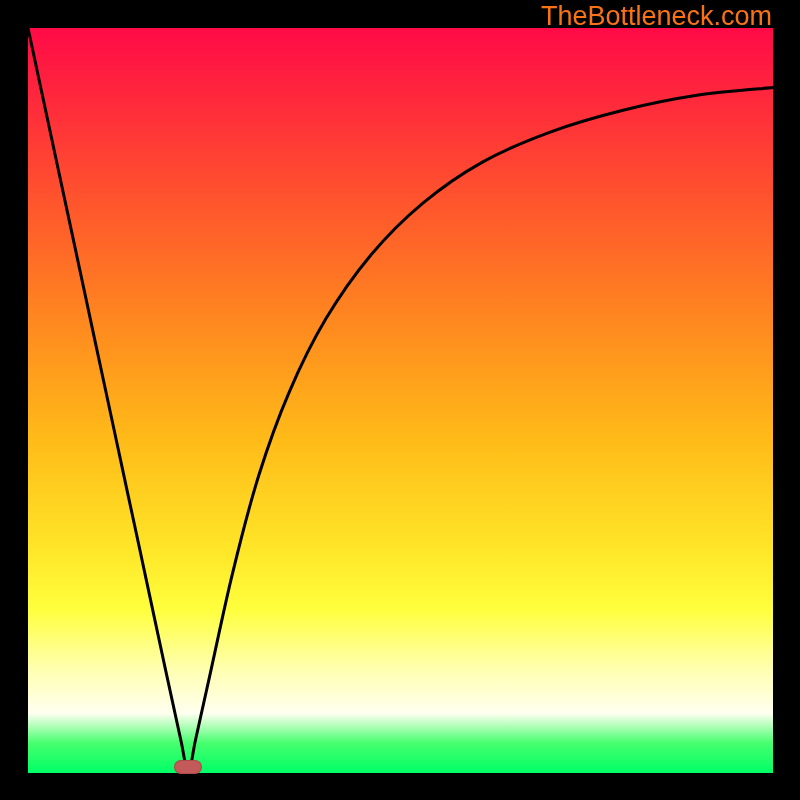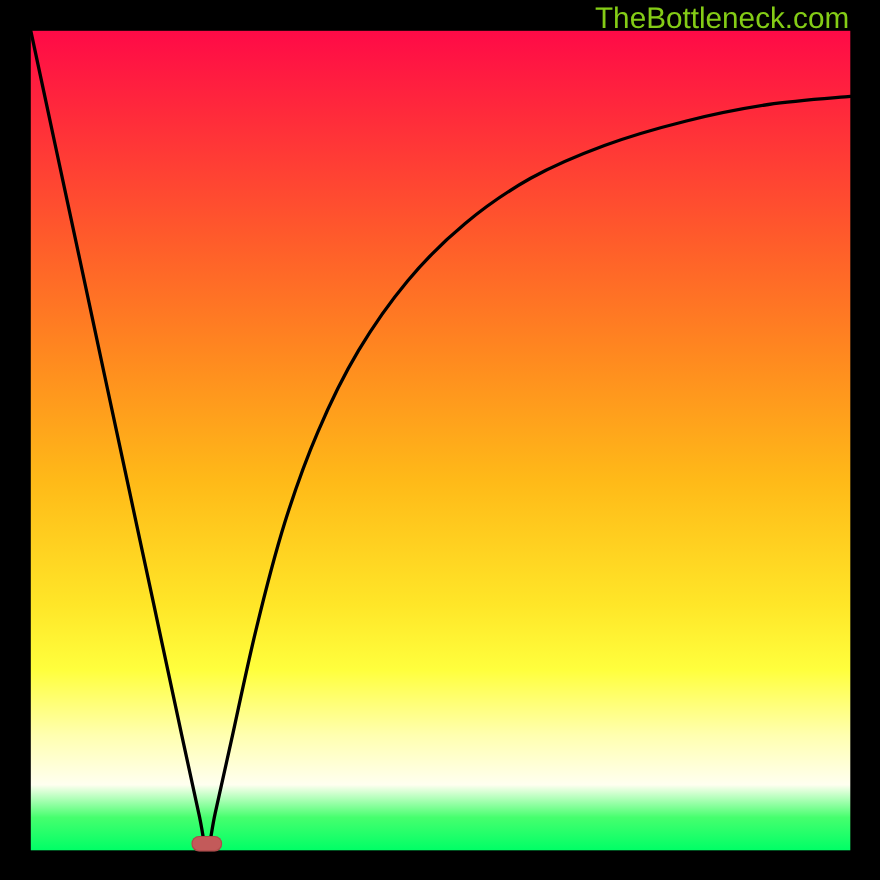--- a/index.html
+++ b/index.html
@@ -2,21 +2,21 @@
 <html><head>
 <meta charset="utf-8">
 <style>
   html,body{margin:0;padding:0;width:800px;height:800px;overflow:hidden;background:#fff}
   .frame{position:relative;width:800px;height:800px;background:#000}
   
   .watermark{
     position:absolute;
     top:1px;
     right:28px;
-    color:#84cc16;
+    color:#f97316;
     font-family:Arial,Helvetica,sans-serif;
     font-size:27px;
     font-weight:500;
     letter-spacing:0px;
     pointer-events:none;
   }
   
   .plot{
     position:absolute;
     left:28px;

